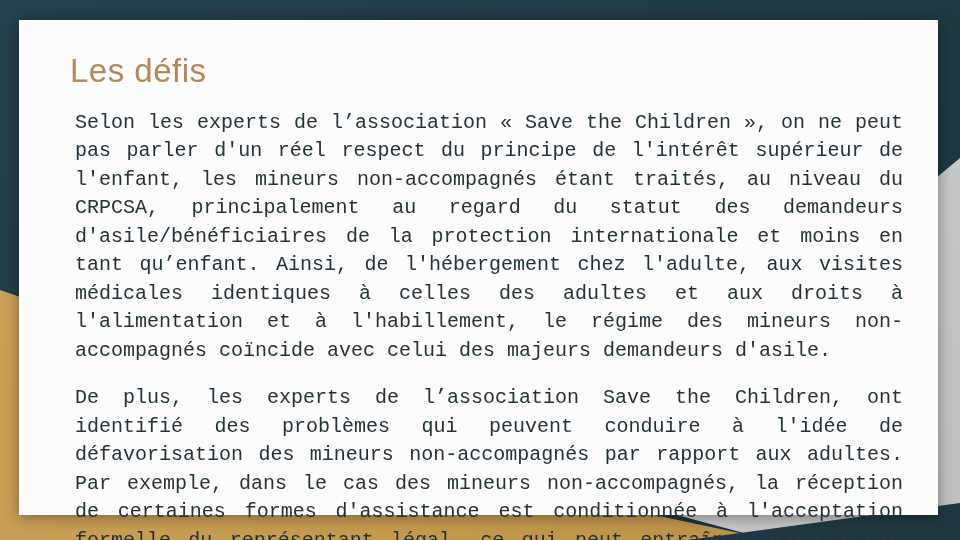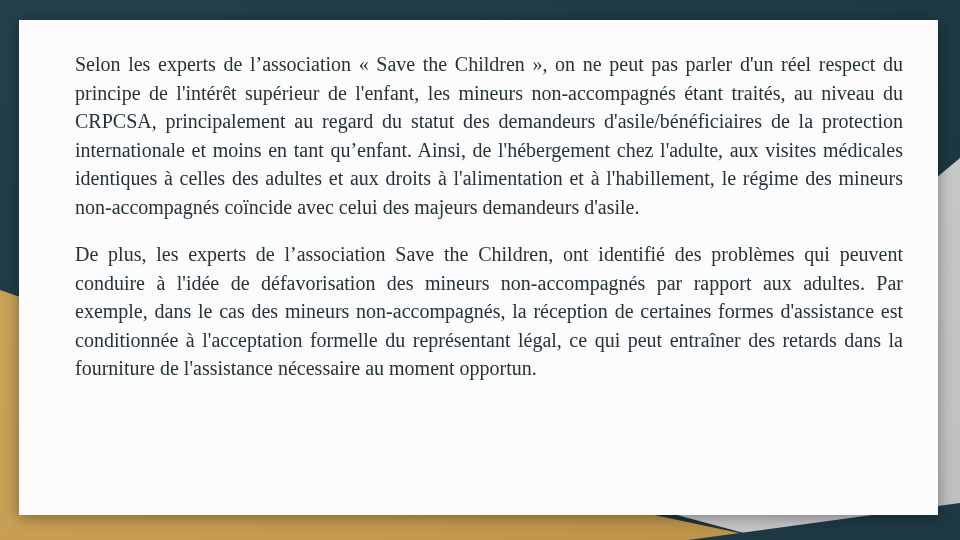--- a/index.html
+++ b/index.html
@@ -35,35 +35,36 @@
     margin:0 0 16px 0;
     font-family:"Liberation Sans",sans-serif;
     font-weight:400;
     font-size:33px;
     line-height:1.3;
     letter-spacing:0.5px;
     color:#b2895c;
   }
   .body-text p{
     margin:0 0 19px 5px;
-    font-family:Liberation Serif, serif;
+    font-family:Liberation Mono, monospace;
     font-size:20px;
     line-height:28.5px;
     color:#24333a;
     text-align:justify;
   }
 </style>
 </head>
 <body>
 
 <div class="slide">
   <div class="shape shape-gold"></div>
   <div class="shape shape-gray"></div>
   <div class="shape shape-teal-corner"></div>
 
   <div class="panel">
+    <h1 class="slide-title">Les défis</h1>
 
     <div class="body-text">
       <p>Selon les experts de l’association « Save the Children », on ne peut pas parler d'un réel respect du principe de l'intérêt supérieur de l'enfant, les mineurs non-accompagnés étant traités, au niveau du CRPCSA, principalement au regard du statut des demandeurs d'asile/bénéficiaires de la protection internationale et moins en tant qu’enfant. Ainsi, de l'hébergement chez l'adulte, aux visites médicales identiques à celles des adultes et aux droits à l'alimentation et à l'habillement, le régime des mineurs non-accompagnés coïncide avec celui des majeurs demandeurs d'asile.</p>
       <p>De plus, les experts de l’association Save the Children, ont identifié des problèmes qui peuvent conduire à l'idée de défavorisation des mineurs non-accompagnés par rapport aux adultes. Par exemple, dans le cas des mineurs non-accompagnés, la réception de certaines formes d'assistance est conditionnée à l'acceptation formelle du représentant légal, ce qui peut entraîner des retards dans la fourniture de l'assistance nécessaire au moment opportun.</p>
     </div>
   </div>
 </div>
 
 </body></html>

